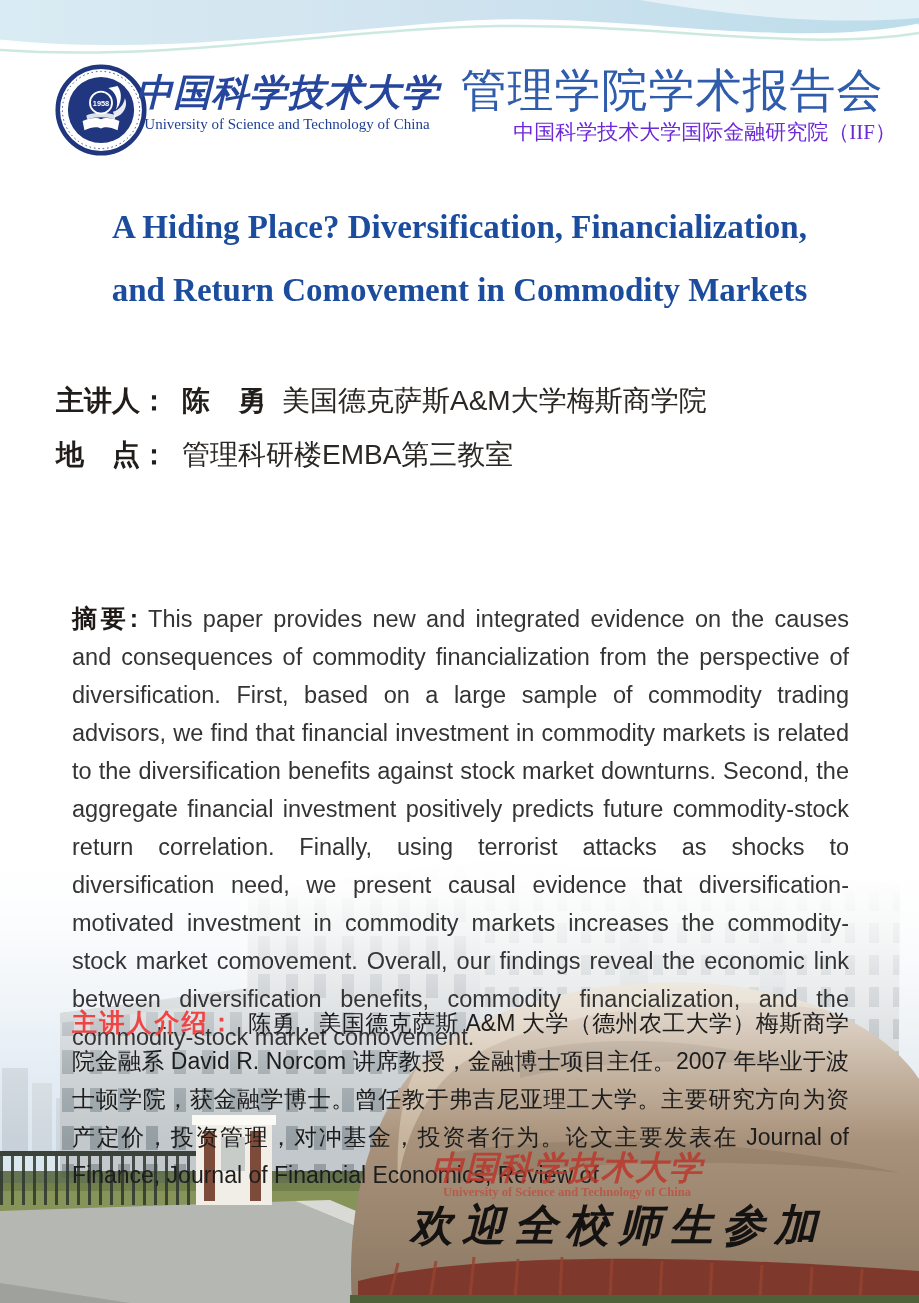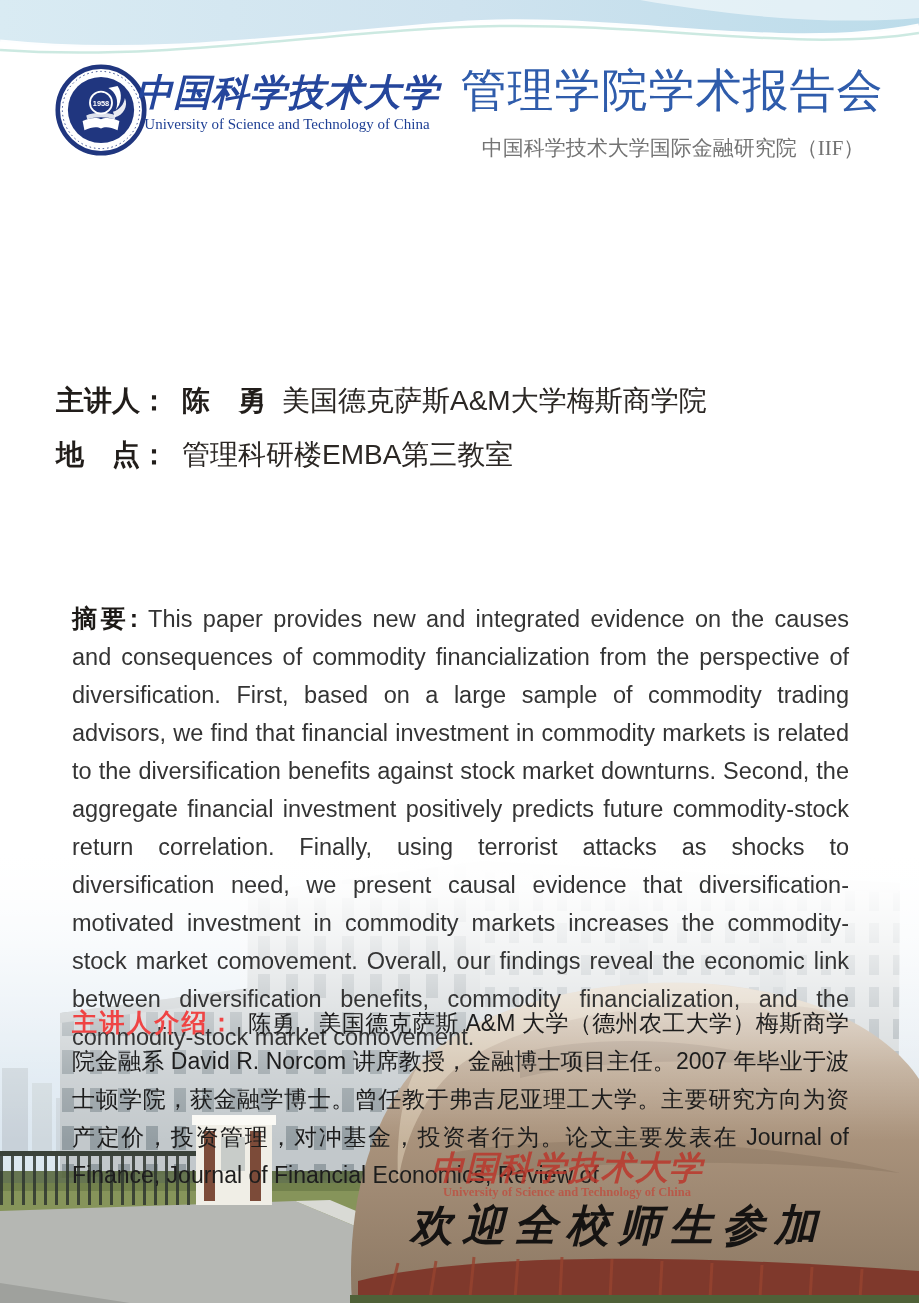--- a/index.html
+++ b/index.html
@@ -26,21 +26,21 @@
     position:absolute; top:116px; left:128px; width:318px; z-index:4;
     font-family:var(--serif); font-size:15px; color:#1e3f94; text-align:center; white-space:nowrap;
   }
   .event-title{
     position:absolute; top:60px; left:448px; width:448px; z-index:4;
     font-family:Liberation Sans, sans-serif; font-size:46px; color:#2f5cab; letter-spacing:1px;
     text-align:center; white-space:nowrap;
   }
   .event-subtitle{
     position:absolute; top:118px; left:450px; width:446px; z-index:4;
-    font-family:var(--serif); font-size:21px; color:#737373; text-align:center; white-space:nowrap;margin-top:16px;
+    font-family:var(--serif); font-size:21px; color:#6d28d9; text-align:right; white-space:nowrap;
   }
   
   .sem-title{
     position:absolute; top:196px; left:58px; width:803px; z-index:4;
     font-family:var(--serif); font-weight:bold; font-size:33px; line-height:63px;
     color:#1b4c9e; text-align:center; letter-spacing:0px;
   }
   
   .details{ position:absolute; top:382px; left:56px; width:780px; z-index:4; }
   .detail-row{ height:54px; font-size:28px; color:#2b2724; white-space:nowrap; }
@@ -112,20 +112,24 @@
     <path d="M30,62 C38,58 46,58 50,60 C54,58 62,58 70,62 L68,72 C60,68 54,68 50,70 C46,68 40,68 32,72 Z" fill="#ffffff"></path>
     <path d="M34,56 C42,52 58,52 66,56 L65,60 C57,57 43,57 35,60 Z" fill="#ffffff" opacity="0.85"></path>
   </svg>
 
   <div class="univ-cn">中国科学技术大学</div>
   <div class="univ-en">University of Science and Technology of China</div>
 
   <div class="event-title">管理学院学术报告会</div>
   <div class="event-subtitle">中国科学技术大学国际金融研究院（IIF）</div>
 
+  <div class="sem-title">
+    <div>A Hiding Place? Diversification, Financialization,</div>
+    <div>and Return Comovement in Commodity Markets</div>
+  </div>
 
   <div class="details">
     <div class="detail-row">
       <span class="detail-label">主讲人：</span><span class="detail-name">陈　勇</span><span>美国德克萨斯A&amp;M大学梅斯商学院</span>
     </div>
     <div class="detail-row">
       <span class="detail-label">地　点：</span><span>管理科研楼EMBA第三教室</span>
     </div>
   </div>
 

